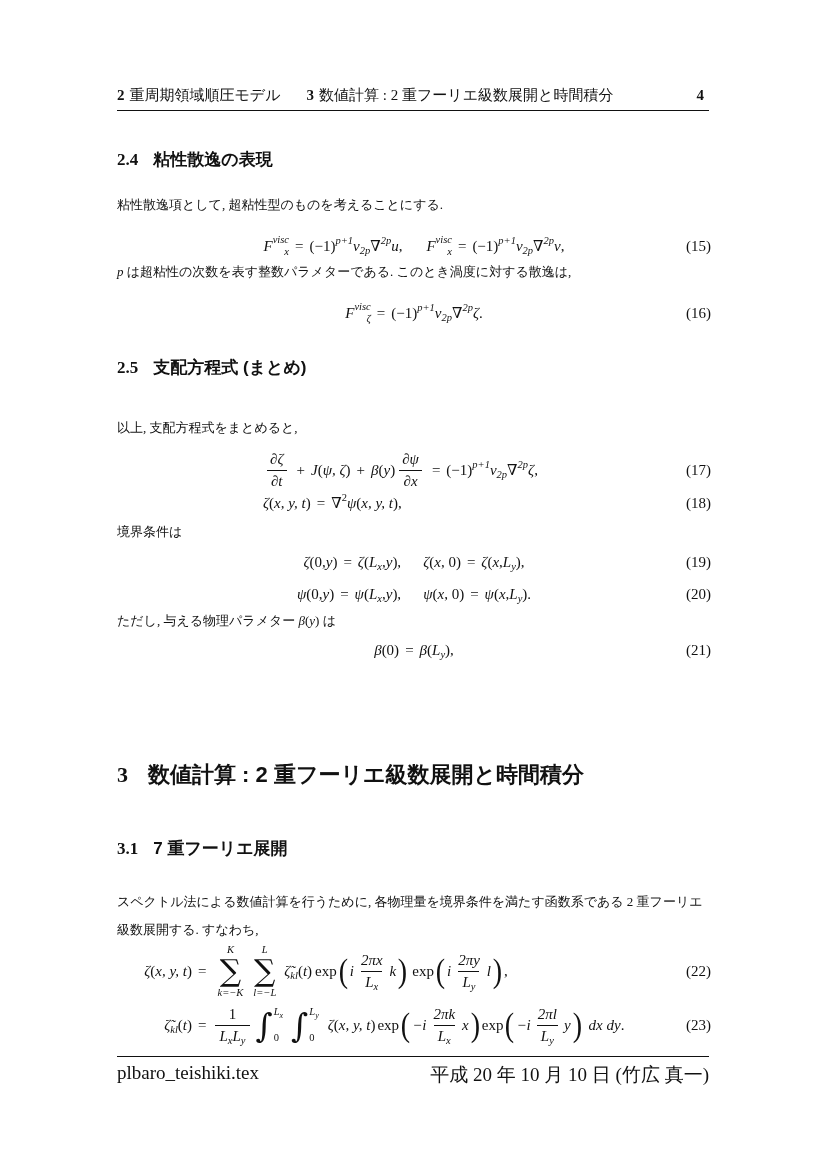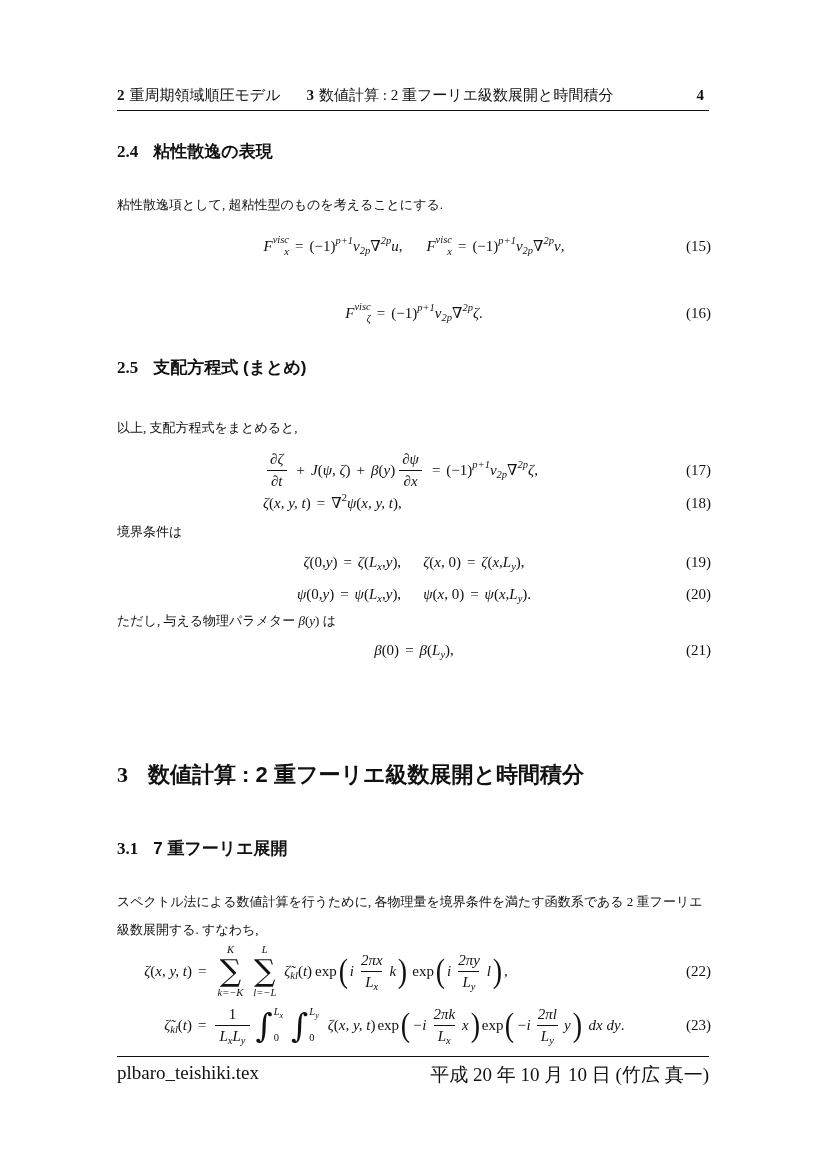--- a/index.html
+++ b/index.html
@@ -55,21 +55,21 @@
 
 <div class="page">
 
   <header class="runhead">
     <span><b>2</b><span>重周期領域順圧モデル</span></span>
     <span class="rh-mid"><b>3</b><span>数値計算 : 2 重フーリエ級数展開と時間積分</span></span>
     <b class="rh-page">4</b>
   </header>
   <div class="rule" style="top:110px"></div>
 
-  <div class="h2" style="top:140px">
+  <div class="h2" style="top:148px">
     <span class="hnum">2.4</span><span class="htitle">粘性散逸の表現</span>
   </div>
 
   <div class="para" style="top:191px"><span class="m-t">粘性散逸項として, 超粘性型のものを考えることにする.</span></div>
 
   <div class="eq" style="top:226px;height:40px">
     <div class="eq-c">
         <span class="m-ss">
           <span class="m-base">
             <span class="m-v">F</span>
@@ -160,20 +160,21 @@
               <span class="m-v">2p</span>
             </span>
           </span>
         </span>
         <span class="m-v">v</span>
         <span class="m-t">,</span>
       </div>
     <div class="eq-n">(15)</div>
   </div>
 
+  <div class="para" style="top:258px"><span class="m-v">p</span><span class="m-t"> は超粘性の次数を表す整数パラメターである. このとき渦度に対する散逸は,</span></div>
 
   <div class="eq" style="top:293px;height:40px">
     <div class="eq-c">
         <span class="m-ss">
           <span class="m-base">
             <span class="m-v">F</span>
           </span>
           <span class="m-stack" style="transform: none;">
             <span class="m-lim">
               <span class="m-v">visc</span>

